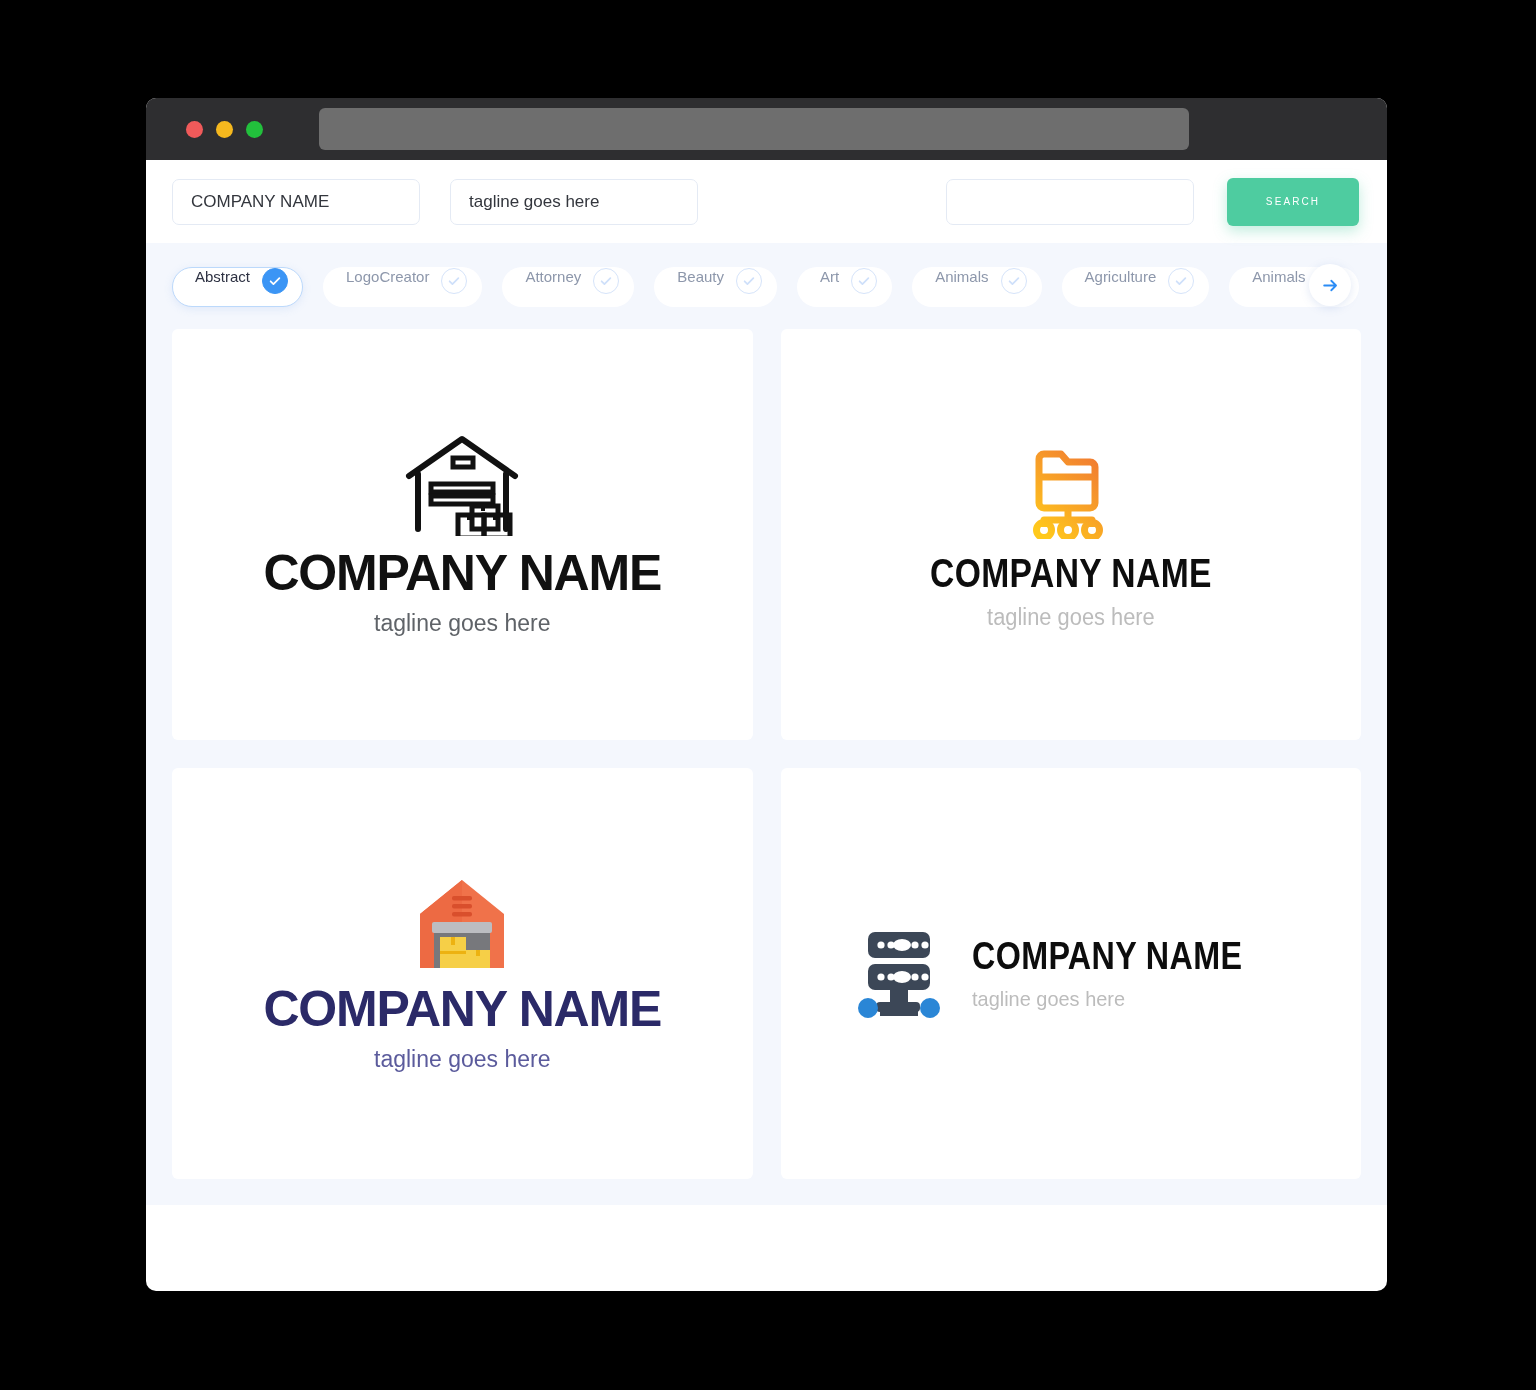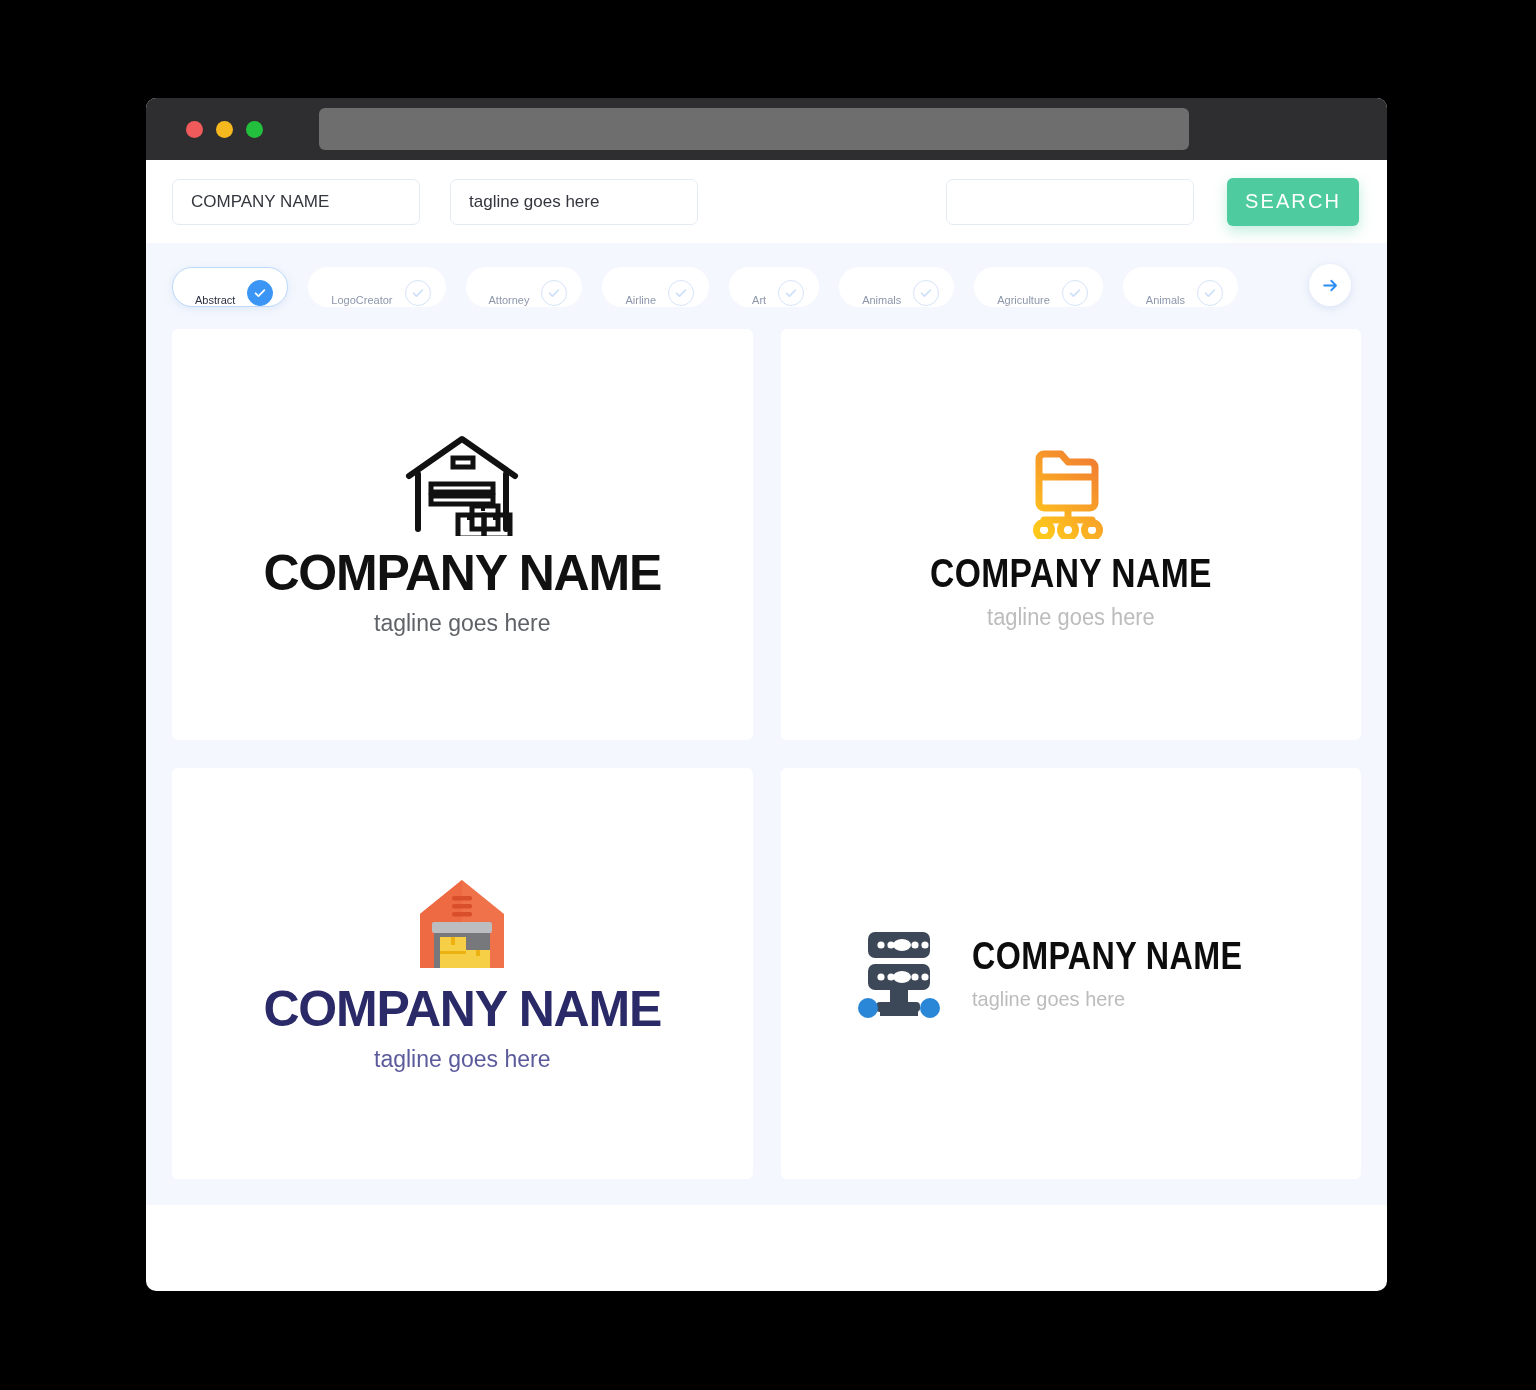--- a/index.html
+++ b/index.html
@@ -100,21 +100,21 @@
   .field-extra   { width: 248px; margin-left: 248px; }
 
   .search-btn {
     margin-left: 33px;
     width: 133px;
     height: 48px;
     border: none;
     border-radius: 6px;
     background: #4ecca0;
     color: #ffffff;
-    font-size: 20px;
+    font-size: 10px;
     letter-spacing: 2.1px;
     font-family: "Liberation Sans", sans-serif;
     cursor: pointer;
     box-shadow: 0 5px 14px rgba(78,204,160,0.35);
   }
 
   
   .content {
     background: #f4f7fd;
     height: calc(1193px - 62px - 86px - 83px);
@@ -128,25 +128,25 @@
     align-items: center;
     height: 44px;
     position: relative;
     white-space: nowrap;
   }
   .chip {
     height: 40px;
     border-radius: 22px;
     background: #ffffff;
     display: inline-flex;
-    align-items: flex-end;
+    align-items: flex-start;
     gap: 12px;
     padding: 0 14px 0 22px;
     margin-right: 20px;
-    font-size: 11px;
+    font-size: 15px;
     color: #8d97ab;
     cursor: pointer;
     border: 1px solid transparent;
   }
   .chip.active {
     border: 1px solid #bcd9fb;
     color: #2d3142;
     box-shadow: 0 2px 8px rgba(120,160,230,0.16);
   }
   .check {
@@ -313,21 +313,21 @@
         <div class="chip">
           <span>Attorney</span>
           <span class="check">
             <svg viewBox="0 0 16 16" fill="none">
                 <path d="M3 8.3l3.2 3.2L13 4.8" stroke-width="2" stroke-linecap="round" stroke-linejoin="round"></path>
               </svg>
           </span>
         </div>
 
         <div class="chip">
-          <span>Airline</span>
+          <span>Beauty</span>
           <span class="check">
             <svg viewBox="0 0 16 16" fill="none">
                 <path d="M3 8.3l3.2 3.2L13 4.8" stroke-width="2" stroke-linecap="round" stroke-linejoin="round"></path>
               </svg>
           </span>
         </div>
 
         <div class="chip">
           <span>Art</span>
           <span class="check">

